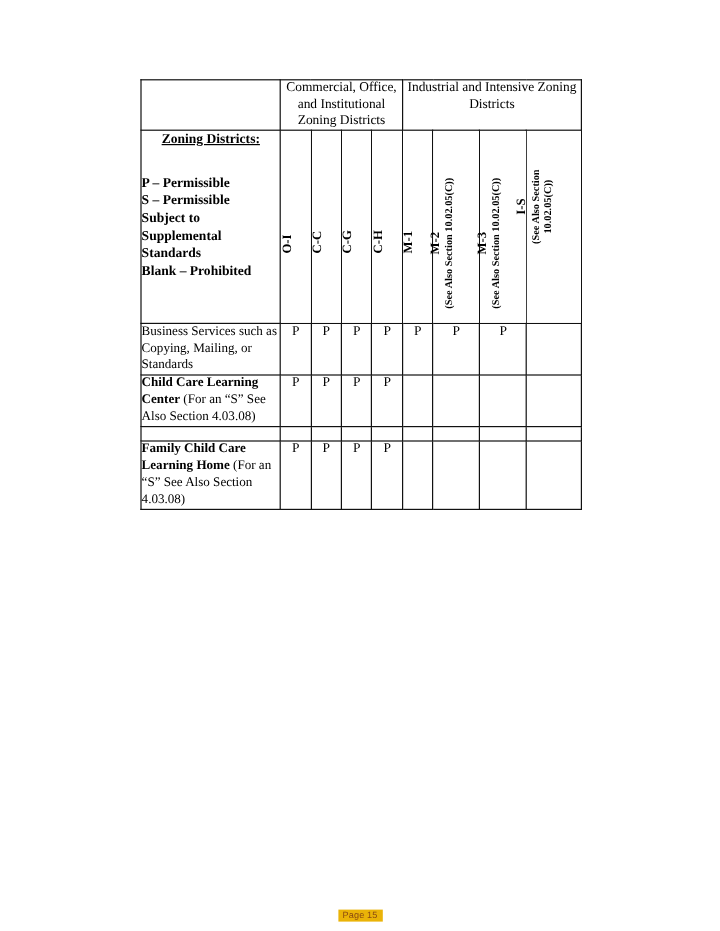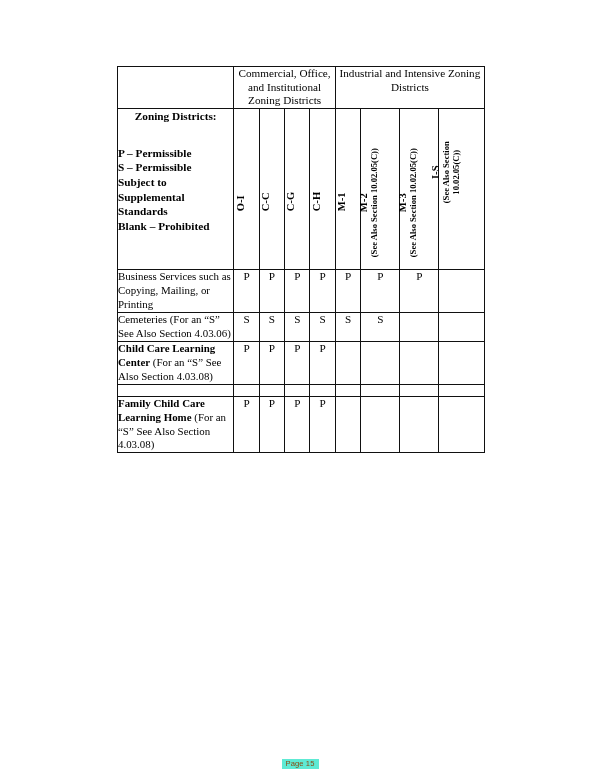--- a/index.html
+++ b/index.html
@@ -62,20 +62,21 @@
     padding: 8px 6px 6px 8px;
     font-size: 11.3px;
     line-height: 1.30;
     height: 160px;
     vertical-align: top;
   }
   .legend .lg-title {
     font-weight: bold;
     text-align: center;
     margin: 0 0 22px 0;
+    text-decoration: underline;
   }
   .legend .lg-line {
     font-weight: bold;
     white-space: nowrap;
     font-family: Liberation Serif, serif;
   }
 
   
   .rot-cell {
     position: relative;
@@ -132,21 +133,21 @@
   }
   .footer .line {
     display: inline-block;
     background: #e8a33d;
     color: #8a4a12;
     font-size: 7.6px;
     line-height: 1.35;
     padding: 0 4px;
     letter-spacing: 0.1px;
   }
-  .footer .l1 { background: #5eead4; }
+  .footer .l1 { background: #eab308; }
 </style>
 </head>
 <body>
 
 <div id="doc">
 
   <table class="zoning">
     <colgroup>
       <col class="col-use">
       <col class="col-d">
@@ -208,39 +209,28 @@
         <div class="rot-inner two" style="bottom:22px; white-space:normal; width:150px;">
           <span>I-S</span>
           <span class="sub" style="white-space:normal; width:90px; margin:0 auto;">(See Also Section 10.02.05(C))</span>
         </div>
       </td>
     </tr>
 
     </tbody>
       <tbody id="rows-body">
         <tr>
-          <td class="use"><span>Business Services such as Copying, Mailing, or Printing</span></td>
-          <td class="mark">P</td>
-          <td class="mark">P</td>
-          <td class="mark">P</td>
-          <td class="mark">P</td>
-          <td class="mark">P</td>
-          <td class="mark">P</td>
-          <td class="mark">P</td>
-          <td class="mark"></td>
-        </tr>
-        <tr>
-          <td class="use"><span>Cemeteries (For an “S” See Also Section 4.03.06)</span></td>
-          <td class="mark">S</td>
-          <td class="mark">S</td>
-          <td class="mark">S</td>
-          <td class="mark">S</td>
-          <td class="mark">S</td>
-          <td class="mark">S</td>
-          <td class="mark"></td>
+          <td class="use"><span>Business Services such as Copying, Mailing, or Standards</span></td>
+          <td class="mark">P</td>
+          <td class="mark">P</td>
+          <td class="mark">P</td>
+          <td class="mark">P</td>
+          <td class="mark">P</td>
+          <td class="mark">P</td>
+          <td class="mark">P</td>
           <td class="mark"></td>
         </tr>
         <tr>
           <td class="use"><span class="b">Child Care Learning Center</span> <span>(For an “S” See Also Section 4.03.08)</span></td>
           <td class="mark">P</td>
           <td class="mark">P</td>
           <td class="mark">P</td>
           <td class="mark">P</td>
           <td class="mark"></td>
           <td class="mark"></td>

